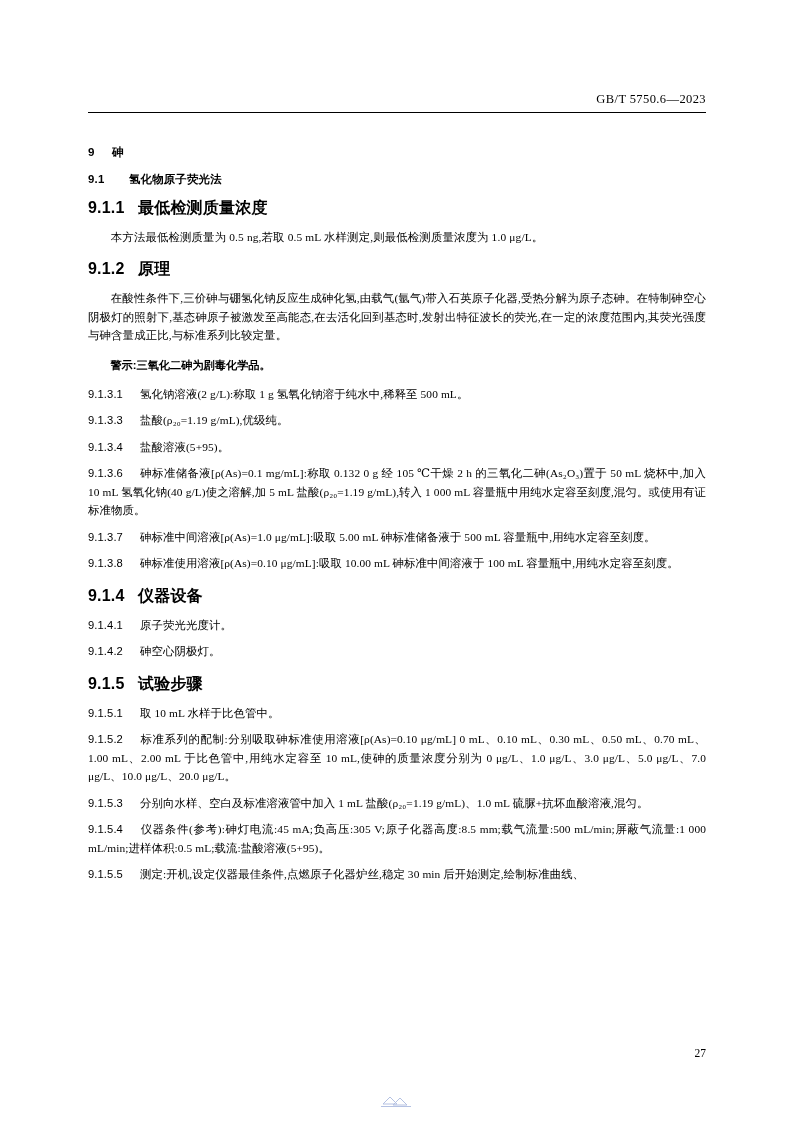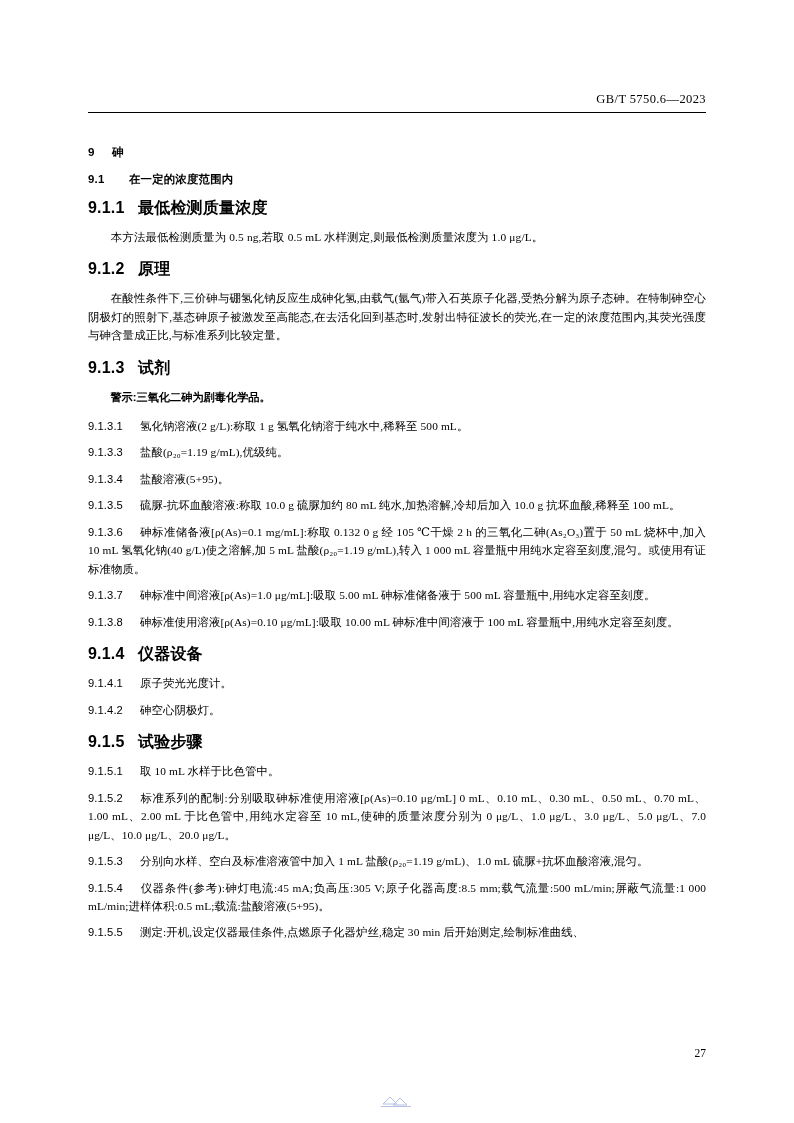--- a/index.html
+++ b/index.html
@@ -156,52 +156,46 @@
     <div class="header-rule"></div>
   </div>
 
   <div class="content">
 
     <div class="h-clause">
       <span class="num">9</span><span>砷</span>
     </div>
 
     <div class="h-sub">
-      <span class="num">9.1</span><span>在一定的浓度范围内</span>
+      <span class="num">9.1</span><span>氢化物原子荧光法</span>
     </div>
 
     <div class="h-subsub">
       <span class="num">9.1.1</span><span>最低检测质量浓度</span>
     </div>
 
     <p class="body">本方法最低检测质量为 0.5 ng,若取 0.5 mL 水样测定,则最低检测质量浓度为 1.0 μg/L。</p>
 
     <div class="h-subsub">
       <span class="num">9.1.2</span><span>原理</span>
     </div>
 
     <p class="body">在酸性条件下,三价砷与硼氢化钠反应生成砷化氢,由载气(氩气)带入石英原子化器,受热分解为原子态砷。在特制砷空心阴极灯的照射下,基态砷原子被激发至高能态,在去活化回到基态时,发射出特征波长的荧光,在一定的浓度范围内,其荧光强度与砷含量成正比,与标准系列比较定量。</p>
 
-    <div class="h-subsub">
-      <span class="num">9.1.3</span><span>试剂</span>
-    </div>
 
     <p class="warn">警示:三氧化二砷为剧毒化学品。</p>
 
     <div class="item">
       <span class="inum">9.1.3.1</span><span class="itxt">氢化钠溶液(2 g/L):称取 1 g 氢氧化钠溶于纯水中,稀释至 500 mL。</span>
     </div>
     <div class="item">
       <span class="inum">9.1.3.3</span><span class="itxt">盐酸(ρ₂₀=1.19 g/mL),优级纯。</span>
     </div>
     <div class="item">
       <span class="inum">9.1.3.4</span><span class="itxt">盐酸溶液(5+95)。</span>
-    </div>
-    <div class="item">
-      <span class="inum">9.1.3.5</span><span class="itxt">硫脲-抗坏血酸溶液:称取 10.0 g 硫脲加约 80 mL 纯水,加热溶解,冷却后加入 10.0 g 抗坏血酸,稀释至 100 mL。</span>
     </div>
     <div class="item">
       <span class="inum">9.1.3.6</span><span class="itxt">砷标准储备液[ρ(As)=0.1 mg/mL]:称取 0.132 0 g 经 105 ℃干燥 2 h 的三氧化二砷(As₂O₃)置于 50 mL 烧杯中,加入 10 mL 氢氧化钠(40 g/L)使之溶解,加 5 mL 盐酸(ρ₂₀=1.19 g/mL),转入 1 000 mL 容量瓶中用纯水定容至刻度,混匀。或使用有证标准物质。</span>
     </div>
     <div class="item">
       <span class="inum">9.1.3.7</span><span class="itxt">砷标准中间溶液[ρ(As)=1.0 μg/mL]:吸取 5.00 mL 砷标准储备液于 500 mL 容量瓶中,用纯水定容至刻度。</span>
     </div>
     <div class="item">
       <span class="inum">9.1.3.8</span><span class="itxt">砷标准使用溶液[ρ(As)=0.10 μg/mL]:吸取 10.00 mL 砷标准中间溶液于 100 mL 容量瓶中,用纯水定容至刻度。</span>
     </div>

